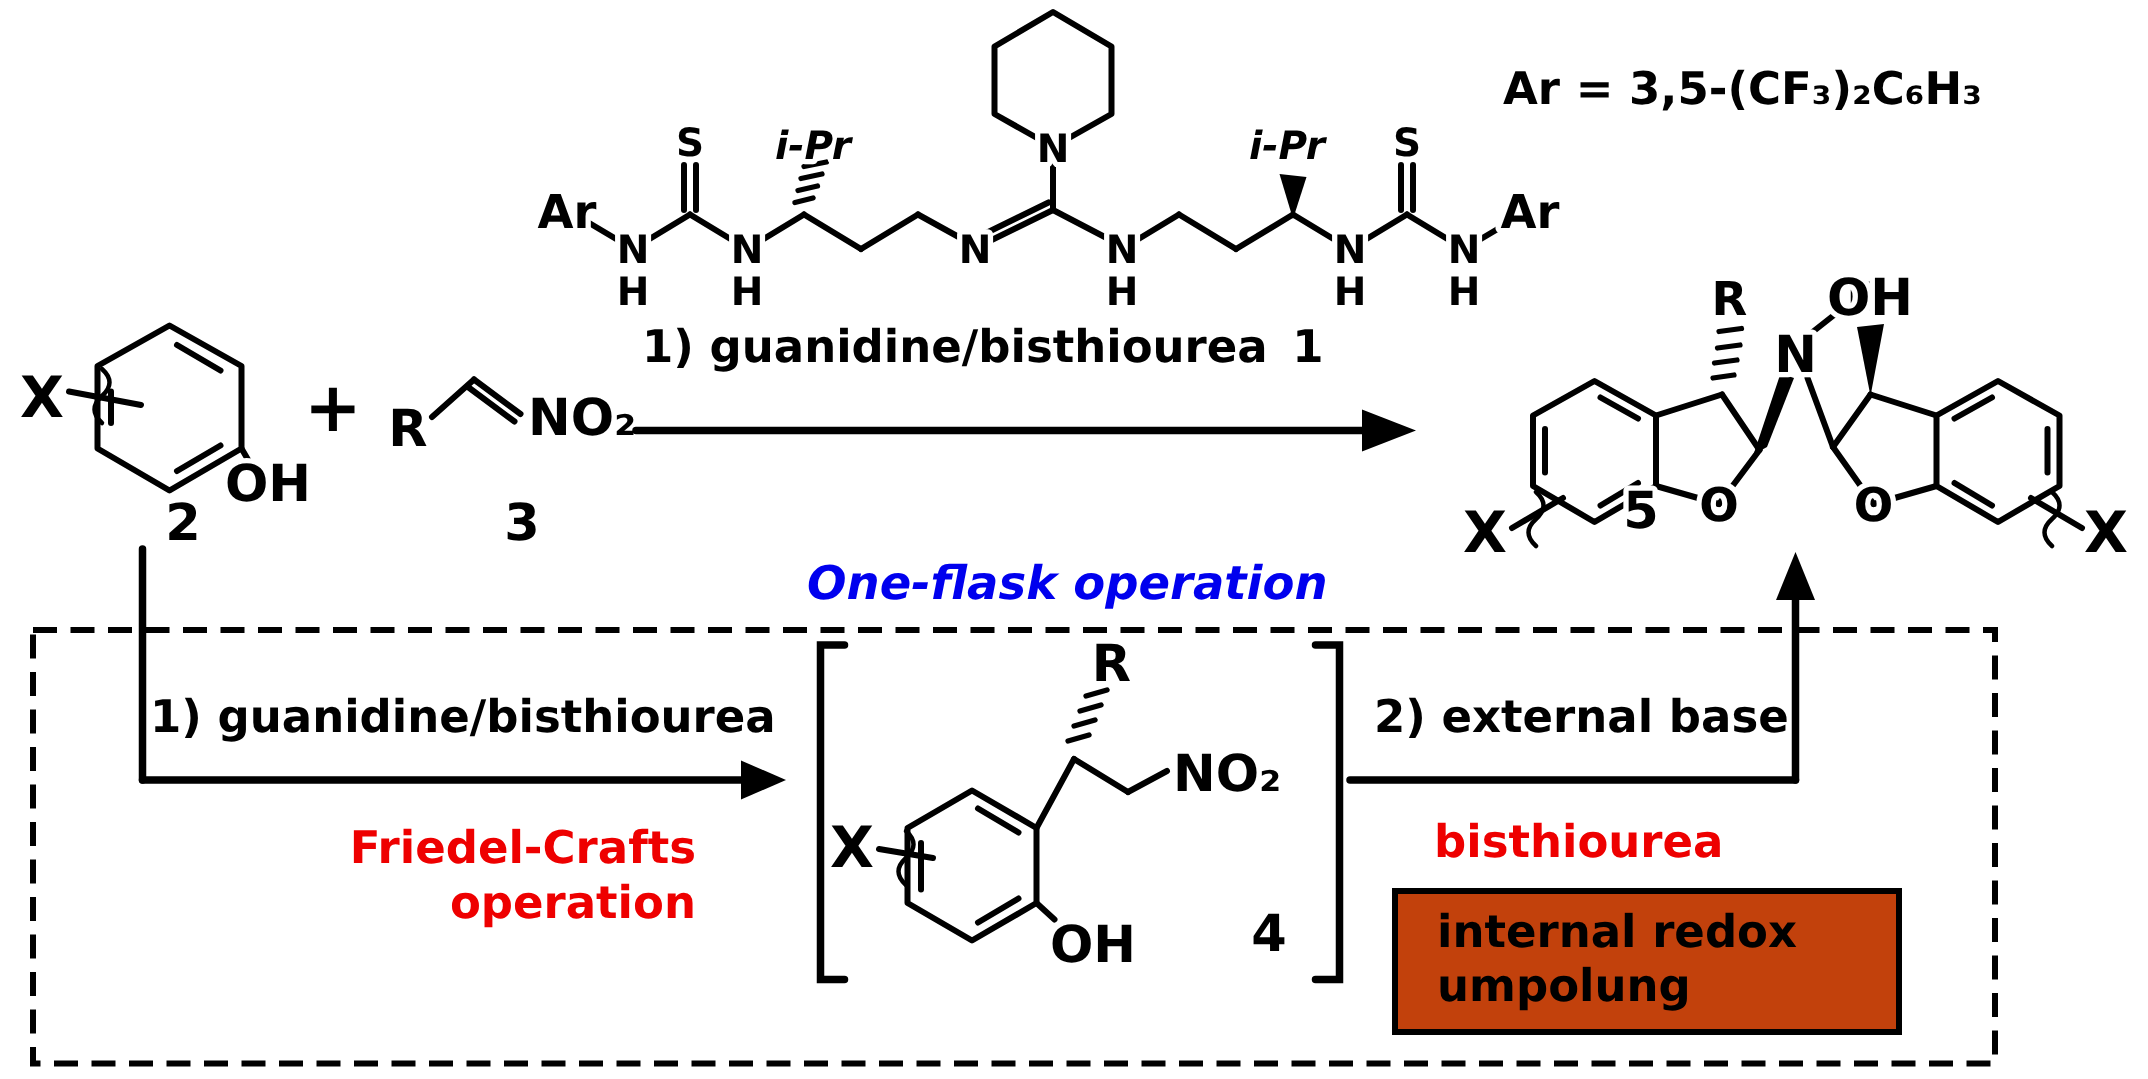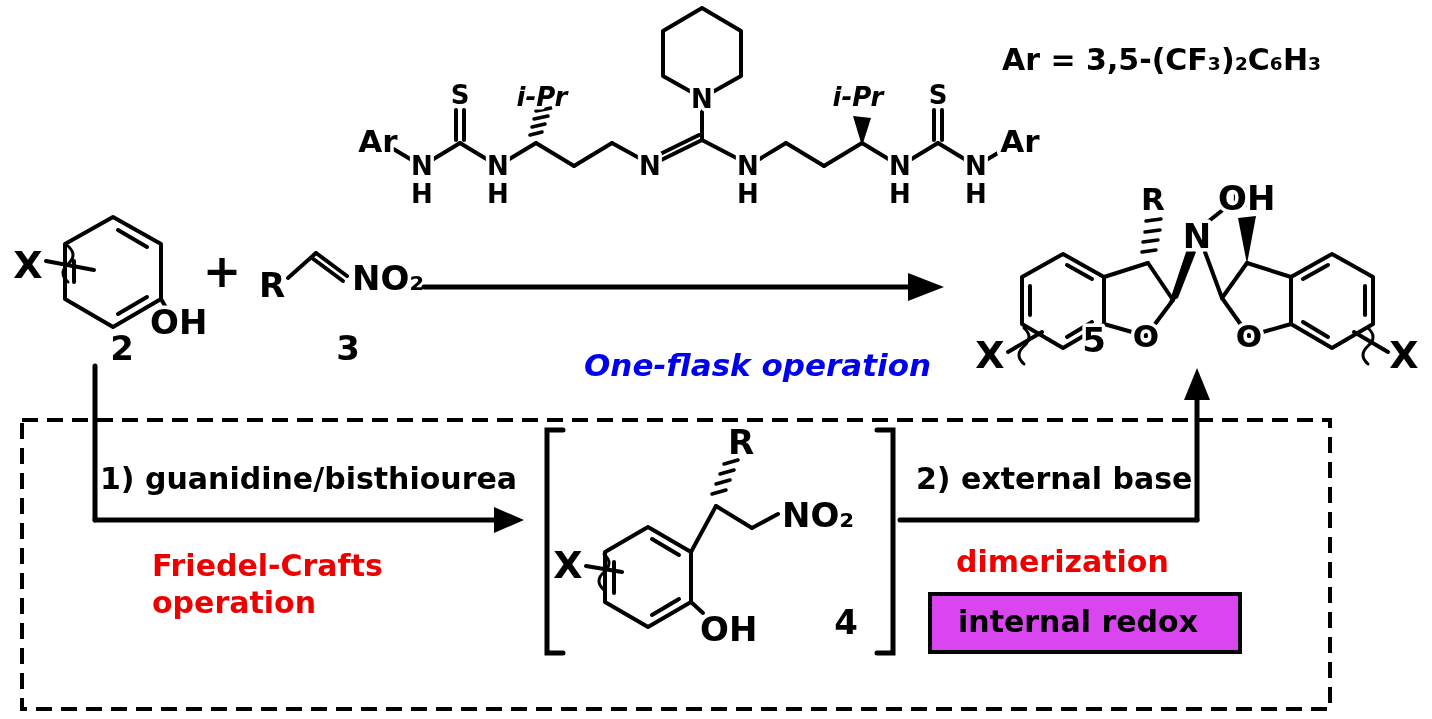--- a/index.html
+++ b/index.html
@@ -20,23 +20,23 @@
   .atom{font-size:26px}
   .atom-md{font-size:31px}
   .atom-lg{font-size:34px}
   .atom-xl{font-size:38px}
   .num{font-size:34px}
   .start{text-anchor:start}
   .italic{font-style:italic}
   .txt{position:absolute;font-weight:bold;font-size:30px;white-space:nowrap;color:#000}
   .red{color:#ee0000}
   .blue{color:#0000ee;font-style:italic;font-size:31px}
-  .center{text-align:left}
-  .note-box{position:absolute;left:928px;top:592px;width:314px;border:4px solid #000;
-            padding:8px 4px 10px 26px;font-weight:bold;font-size:30px;line-height:36px;background:#d946ef}
+  .center{text-align:right}
+  .note-box{position:absolute;left:928px;top:592px;width:340px;border:4px solid #000;
+            padding:8px 4px 10px 26px;font-weight:bold;font-size:30px;line-height:36px;background:#c2410c}
 </style>
 </head>
 <body>
 
 <div id="canvas">
 
   <svg id="scheme" width="1432" height="719" viewBox="0 0 1432 719">
 
     <g>
 
@@ -205,32 +205,37 @@
       <text class="atom-lg" x="741" y="454">R</text>
       <text class="atom-lg start" x="782" y="527">NO₂</text>
       <text class="atom-lg start" x="700" y="641">OH</text>
       <text class="atom-xl" x="568" y="578">X</text>
       <text class="num" x="846" y="634">4</text>
     </g>
   </svg>
 
   <div class="txt" style="left:1002px;top:42px;">Ar = 3,5-(CF₃)₂C₆H₃</div>
 
-
-
-  <div class="txt blue" style="left:538px;top:347px;margin-left:46px;">One-flask operation</div>
+  <div class="txt" style="left:428px;top:214px;">
+    <span>1) guanidine/bisthiourea</span>
+    <span style="margin-left:6px;">1</span>
+  </div>
+
+
+  <div class="txt blue" style="left:538px;top:371px;">One-flask operation</div>
 
   <div class="txt" style="left:100px;top:461px;">1) guanidine/bisthiourea</div>
 
   <div class="txt red center" style="left:152px;top:547px;width:312px;line-height:37px;">
     <div>Friedel-Crafts</div>
     <div>operation</div>
   </div>
 
   <div class="txt" style="left:916px;top:461px;">2) external base</div>
 
-  <div class="txt red" style="left:956px;top:544px;">dimerization</div>
+  <div class="txt red" style="left:956px;top:544px;">bisthiourea</div>
 
   <div class="note-box">
     <div>internal redox</div>
+    <div>umpolung</div>
   </div>
 
 </div>
 
 </body></html>

